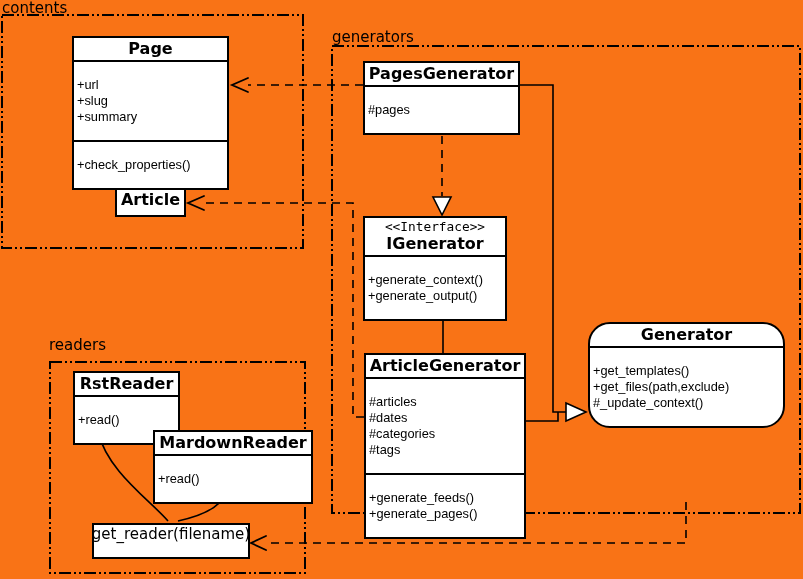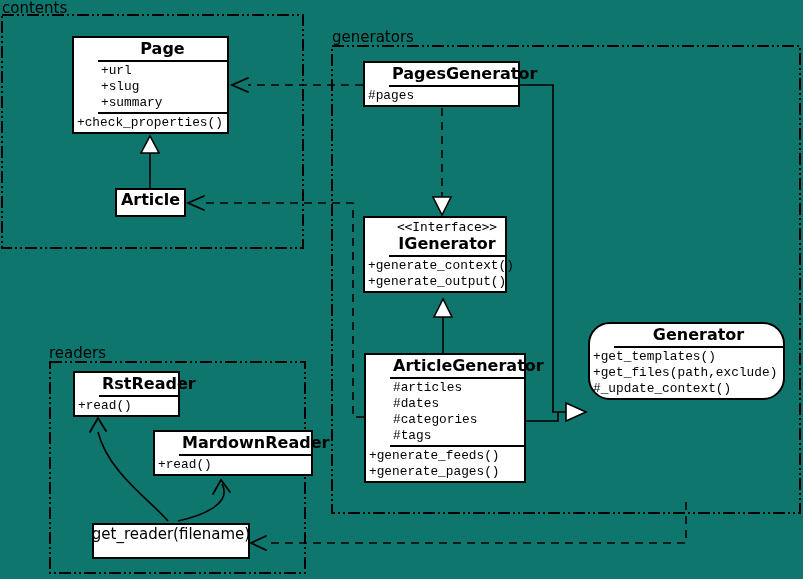--- a/index.html
+++ b/index.html
@@ -1,31 +1,31 @@
 <!DOCTYPE html>
 <html><head>
 <meta charset="utf-8">
 <style>
   html,body{margin:0;padding:0;background:#ffffff;}
-  #canvas{position:relative;width:803px;height:579px;background:#0f766e;overflow:hidden;
+  #canvas{position:relative;width:803px;height:579px;background:#f97316;overflow:hidden;
           font-family:"DejaVu Sans",sans-serif;color:#000;}
   #wires{position:absolute;left:0;top:0;z-index:0;}
   .pkg-border{fill:none;stroke:#000;stroke-width:2;stroke-dasharray:12 3 2 3 2 3;}
   .ln{stroke:#000;stroke-width:1.6;fill:none;}
   .dash{stroke:#000;stroke-width:1.6;fill:none;stroke-dasharray:8 6;}
   .tri{fill:#ffffff;stroke:#000;stroke-width:1.6;}
   .open{fill:none;stroke:#000;stroke-width:1.8;stroke-linecap:round;}
   .pkg-label{position:absolute;z-index:1;font-size:15px;line-height:15px;white-space:nowrap;}
   .uml-class{position:absolute;z-index:2;background:#ffffff;border:2px solid #000;
              box-sizing:border-box;}
   .cls-title{font-weight:bold;font-size:16px;line-height:20px;text-align:center;
              padding:1px 3px;white-space:nowrap;}
-  .sep{border-bottom:2px solid #000;margin-left:24px;}
-  .comp{font-family:Liberation Mono, monospace;font-size:12.8px;line-height:16px;
-        padding:1px 3px;}
+  .sep{border-bottom:2px solid #000;}
+  .comp{font-family:Liberation Sans, sans-serif;font-size:12.8px;line-height:16px;
+        padding:15px 3px;}
   .comp div{white-space:nowrap;}
   .stereotype{font-family:"DejaVu Sans Mono",monospace;font-weight:normal;font-size:12.8px;
               line-height:15px;text-align:center;}
   .simple{display:flex;align-items:flex-start;justify-content:center;}
   .simple.bold{font-weight:bold;font-size:16px;}
   .simple.plain{font-size:15px;}
 </style>
 </head>
 <body>
 
@@ -61,21 +61,21 @@
 
     <path class="ln" d="M168,521 C150,500 108,472 98,432"></path>
     <polyline class="open" points="90,432 98,418 106,431"></polyline>
 
     <path class="ln" d="M178,521 C205,515 232,503 222,484"></path>
     <polyline class="open" points="213,494 221,480 230,492"></polyline>
   </svg>
 
   <div class="pkg-label" style="left:2px;top:1px;">contents</div>
   <div class="pkg-label" style="left:332px;top:30px;">generators</div>
-  <div class="pkg-label" style="left:49px;top:346px;">readers</div>
+  <div class="pkg-label" style="left:49px;top:338px;">readers</div>
 
   <div class="uml-class" style="left:72px;top:36px;width:157px;">
     <div class="cls-title sep">Page</div>
     <div class="comp sep">
       <div>+url</div>
       <div>+slug</div>
       <div>+summary</div>
     </div>
     <div class="comp">
       <div>+check_properties()</div>

